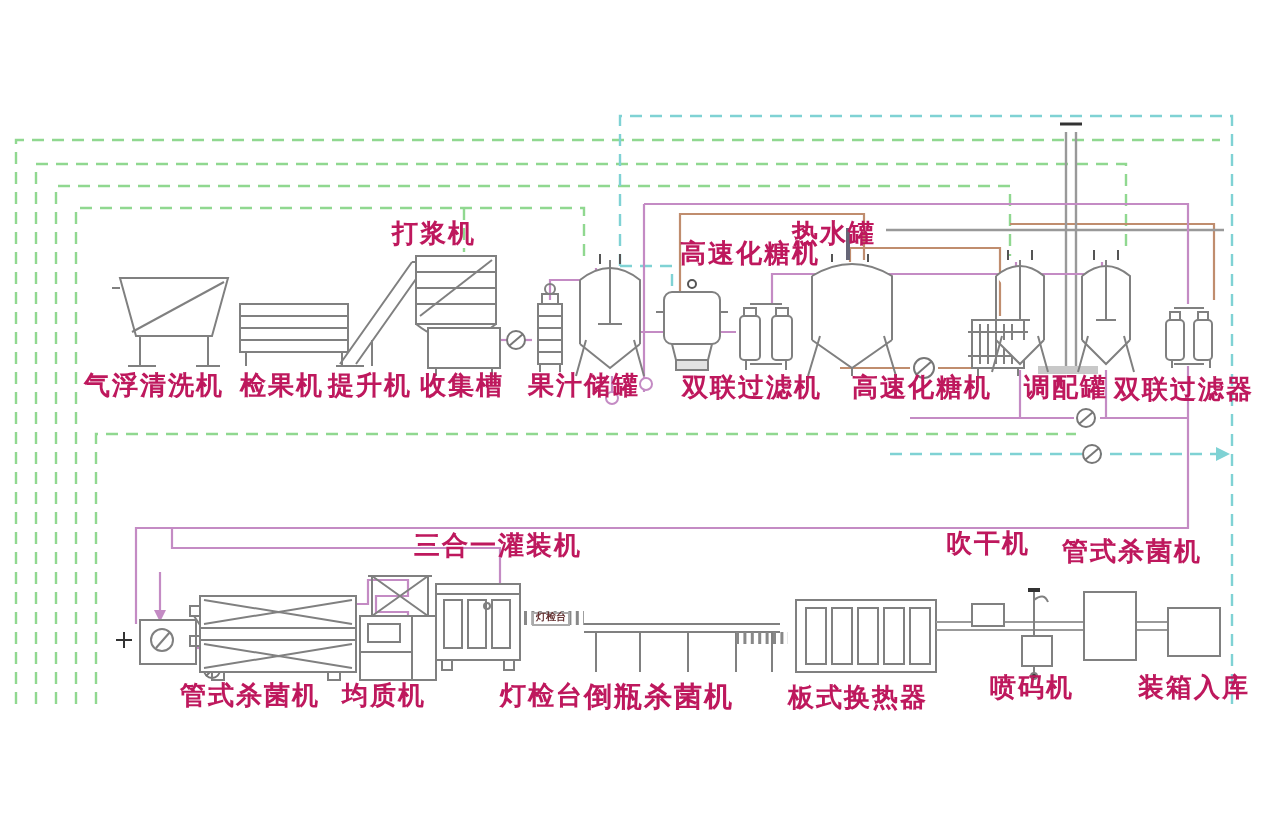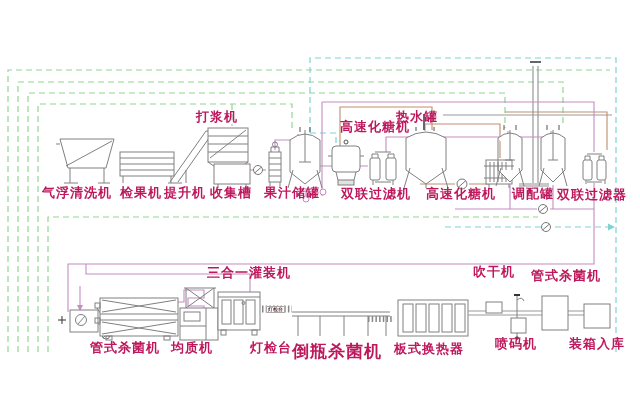--- a/index.html
+++ b/index.html
@@ -274,20 +274,20 @@
       <span class="eq-label" style="left: 341px; top: 187px; font-size: 13px;">双联过滤机</span>
       <span class="eq-label" style="left: 426px; top: 187px; font-size: 13px;">高速化糖机</span>
       <span class="eq-label" style="left: 512px; top: 187px; font-size: 13px;">调配罐</span>
       <span class="eq-label" style="left: 557px; top: 188px; font-size: 13px;">双联过滤器</span>
       <span class="eq-label" style="left: 207px; top: 266px; font-size: 13px;">三合一灌装机</span>
       <span class="eq-label" style="left: 473px; top: 265px; font-size: 13px;">吹干机</span>
       <span class="eq-label" style="left: 531px; top: 269px; font-size: 13px;">管式杀菌机</span>
       <span class="eq-label" style="left: 90px; top: 341px; font-size: 13px;">管式杀菌机</span>
       <span class="eq-label" style="left: 171px; top: 341px; font-size: 13px; text-align: center;">均质机</span>
       <span class="eq-label" style="left: 250px; top: 341px; font-size: 13px;">灯检台</span>
-      <span class="eq-label" style="left: 292px; top: 343px; font-size: 17px;">倒瓶杀菌机</span>
+      <span class="eq-label" style="left: 292px; top: 343px; font-size: 14px;">倒瓶杀菌机</span>
       <span class="eq-label" style="left: 394px; top: 342px; font-size: 13px;">板式换热器</span>
       <span class="eq-label" style="left: 495px; top: 337px; font-size: 13px;">喷码机</span>
       <span class="eq-label" style="left: 569px; top: 337px; font-size: 13px; text-align: right;">装箱入库</span>
       <span class="eq-label mini" style="left: 266px; top: 306px; font-size: 5px;">灯检台</span>
     </div>
 
 </div>
 
 </body></html>

